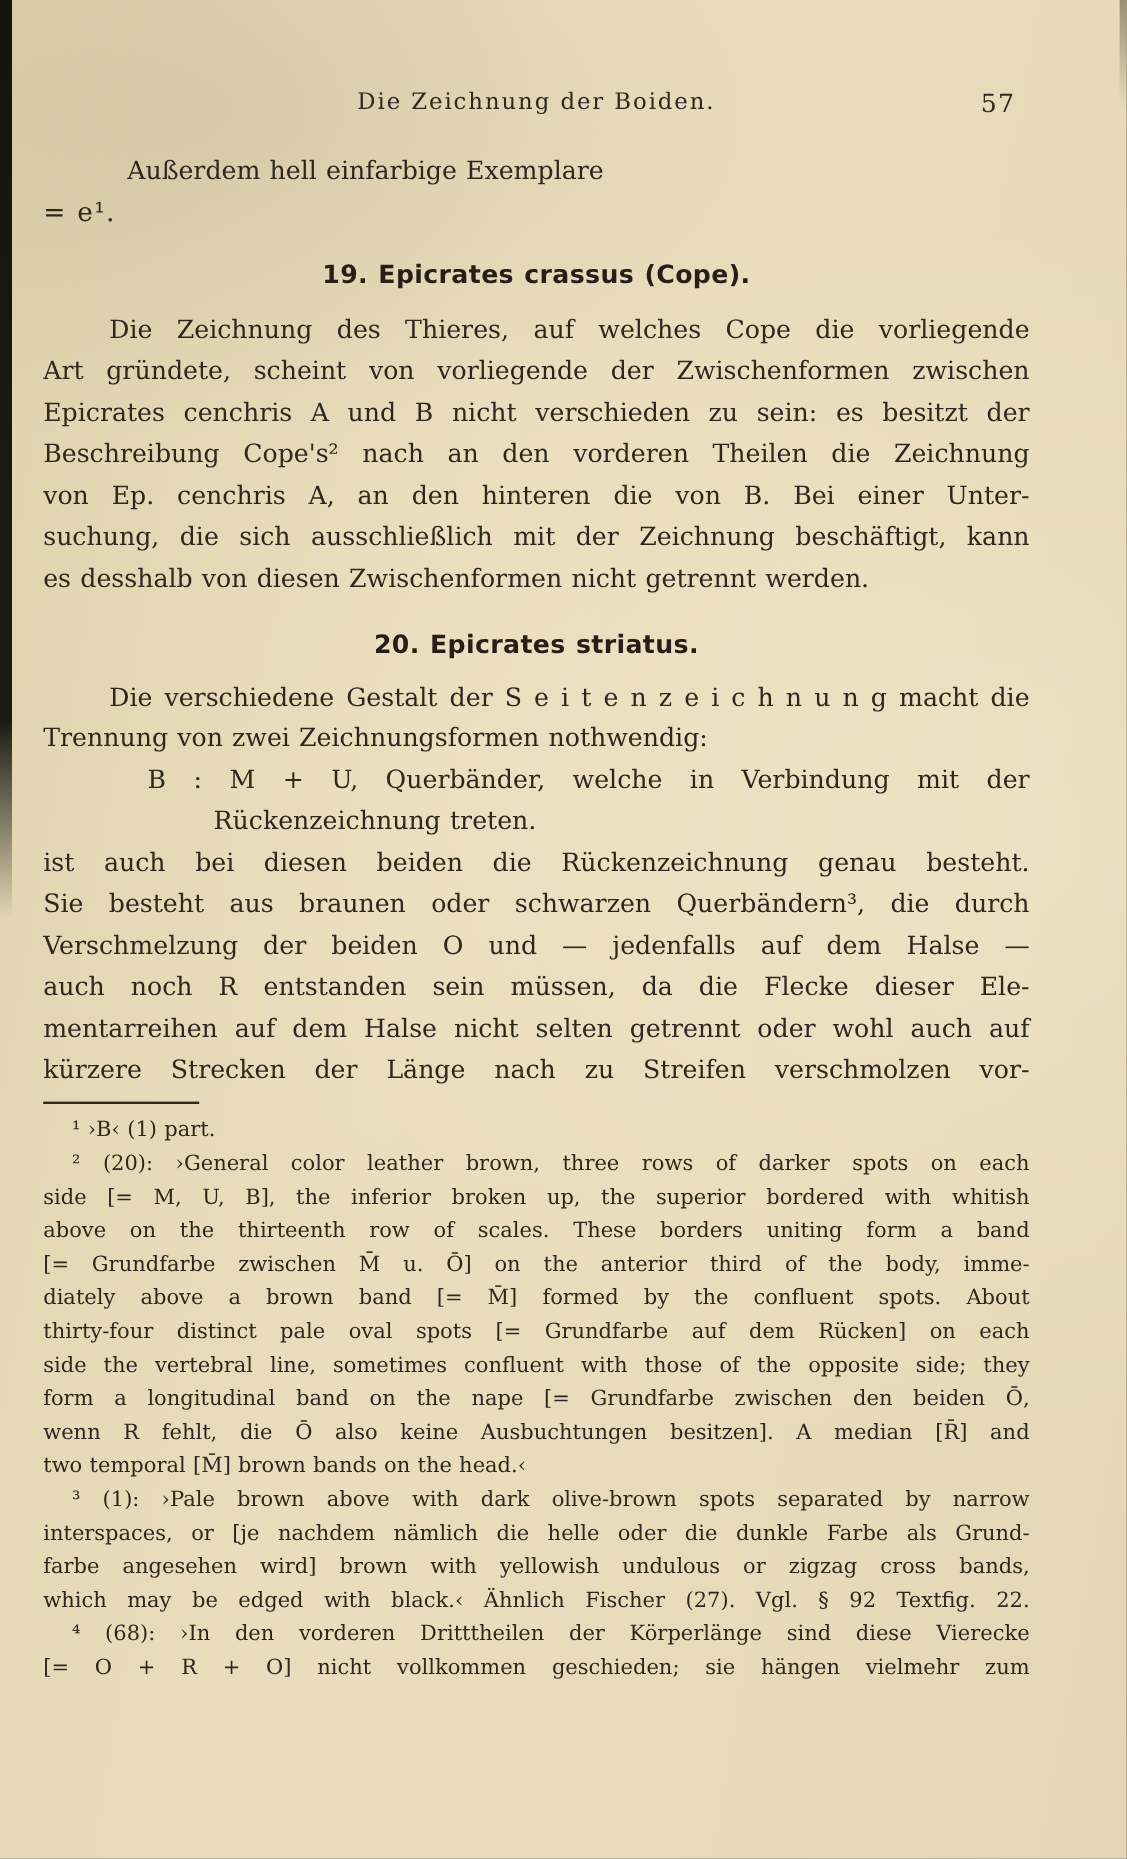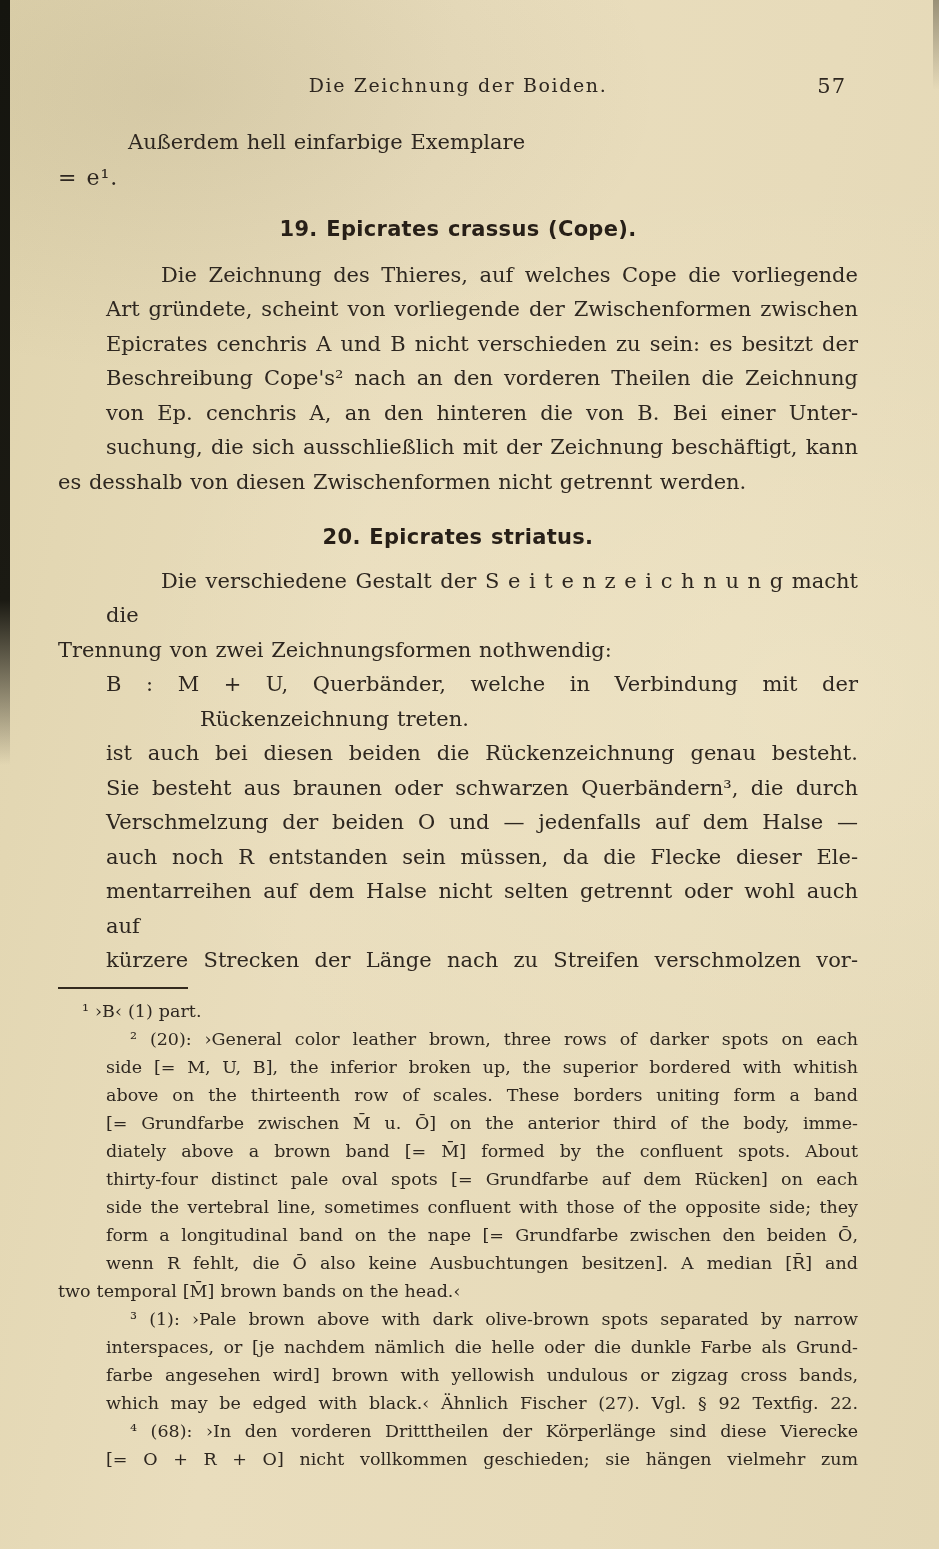--- a/index.html
+++ b/index.html
@@ -1,21 +1,21 @@
 <!DOCTYPE html>
 <html><head>
 <meta charset="utf-8">
 <style>
   html,body{margin:0;padding:0;background:#6b6658;}
   .page{
     position:relative;
     box-sizing:border-box;
     width:939px;height:1549px;
     margin:0;
-    padding:0 81px 0 58px;
+    padding:0 81px 0 36px;
     overflow:hidden;
     color:#2e2720;
     background:
       radial-gradient(ellipse 700px 400px at 18% 6%, rgba(110,98,66,0.12), transparent 70%),
       radial-gradient(ellipse 900px 700px at 85% 45%, rgba(255,248,224,0.25), transparent 75%),
       linear-gradient(100deg,#e0d4ae 0%,#e9ddbd 38%,#e7dbba 70%,#e3d7b5 100%);
     font-family:"DejaVu Serif","Liberation Serif",serif;
   }
   .gutter{
     position:absolute;left:0;top:0;width:10px;height:770px;
@@ -23,21 +23,21 @@
   }
   .corner-shade{
     position:absolute;right:0;top:0;width:6px;height:90px;
     background:linear-gradient(to bottom,rgba(60,55,40,0.45),rgba(60,55,40,0));
   }
   .header{position:relative;padding-top:74px;text-align:center;
     font-size:19px;letter-spacing:1.6px;}
   .pagenum{position:absolute;right:12px;bottom:-2px;font-size:21px;letter-spacing:1px;}
   .bodytext{font-size:21px;line-height:34.5px;word-spacing:1px;}
   .tl{text-align:justify;}
-  .tl.j{text-align-last:justify;margin-left:48px;}
+  .tl.j{text-align-last:justify;}
   .indent{text-indent:55px;}
   .intro-line{margin-top:29px;text-indent:70px;}
   .center{text-align:left;}
   .formula{margin-top:1px;font-size:22px;letter-spacing:1px;}
   .heading{
     font-family:"DejaVu Sans","Liberation Sans",sans-serif;
     font-weight:bold;font-size:21px;letter-spacing:0.3px;
     color:#271f17;text-align:center;margin:0;
   }
   .h19{margin-top:17px;}

